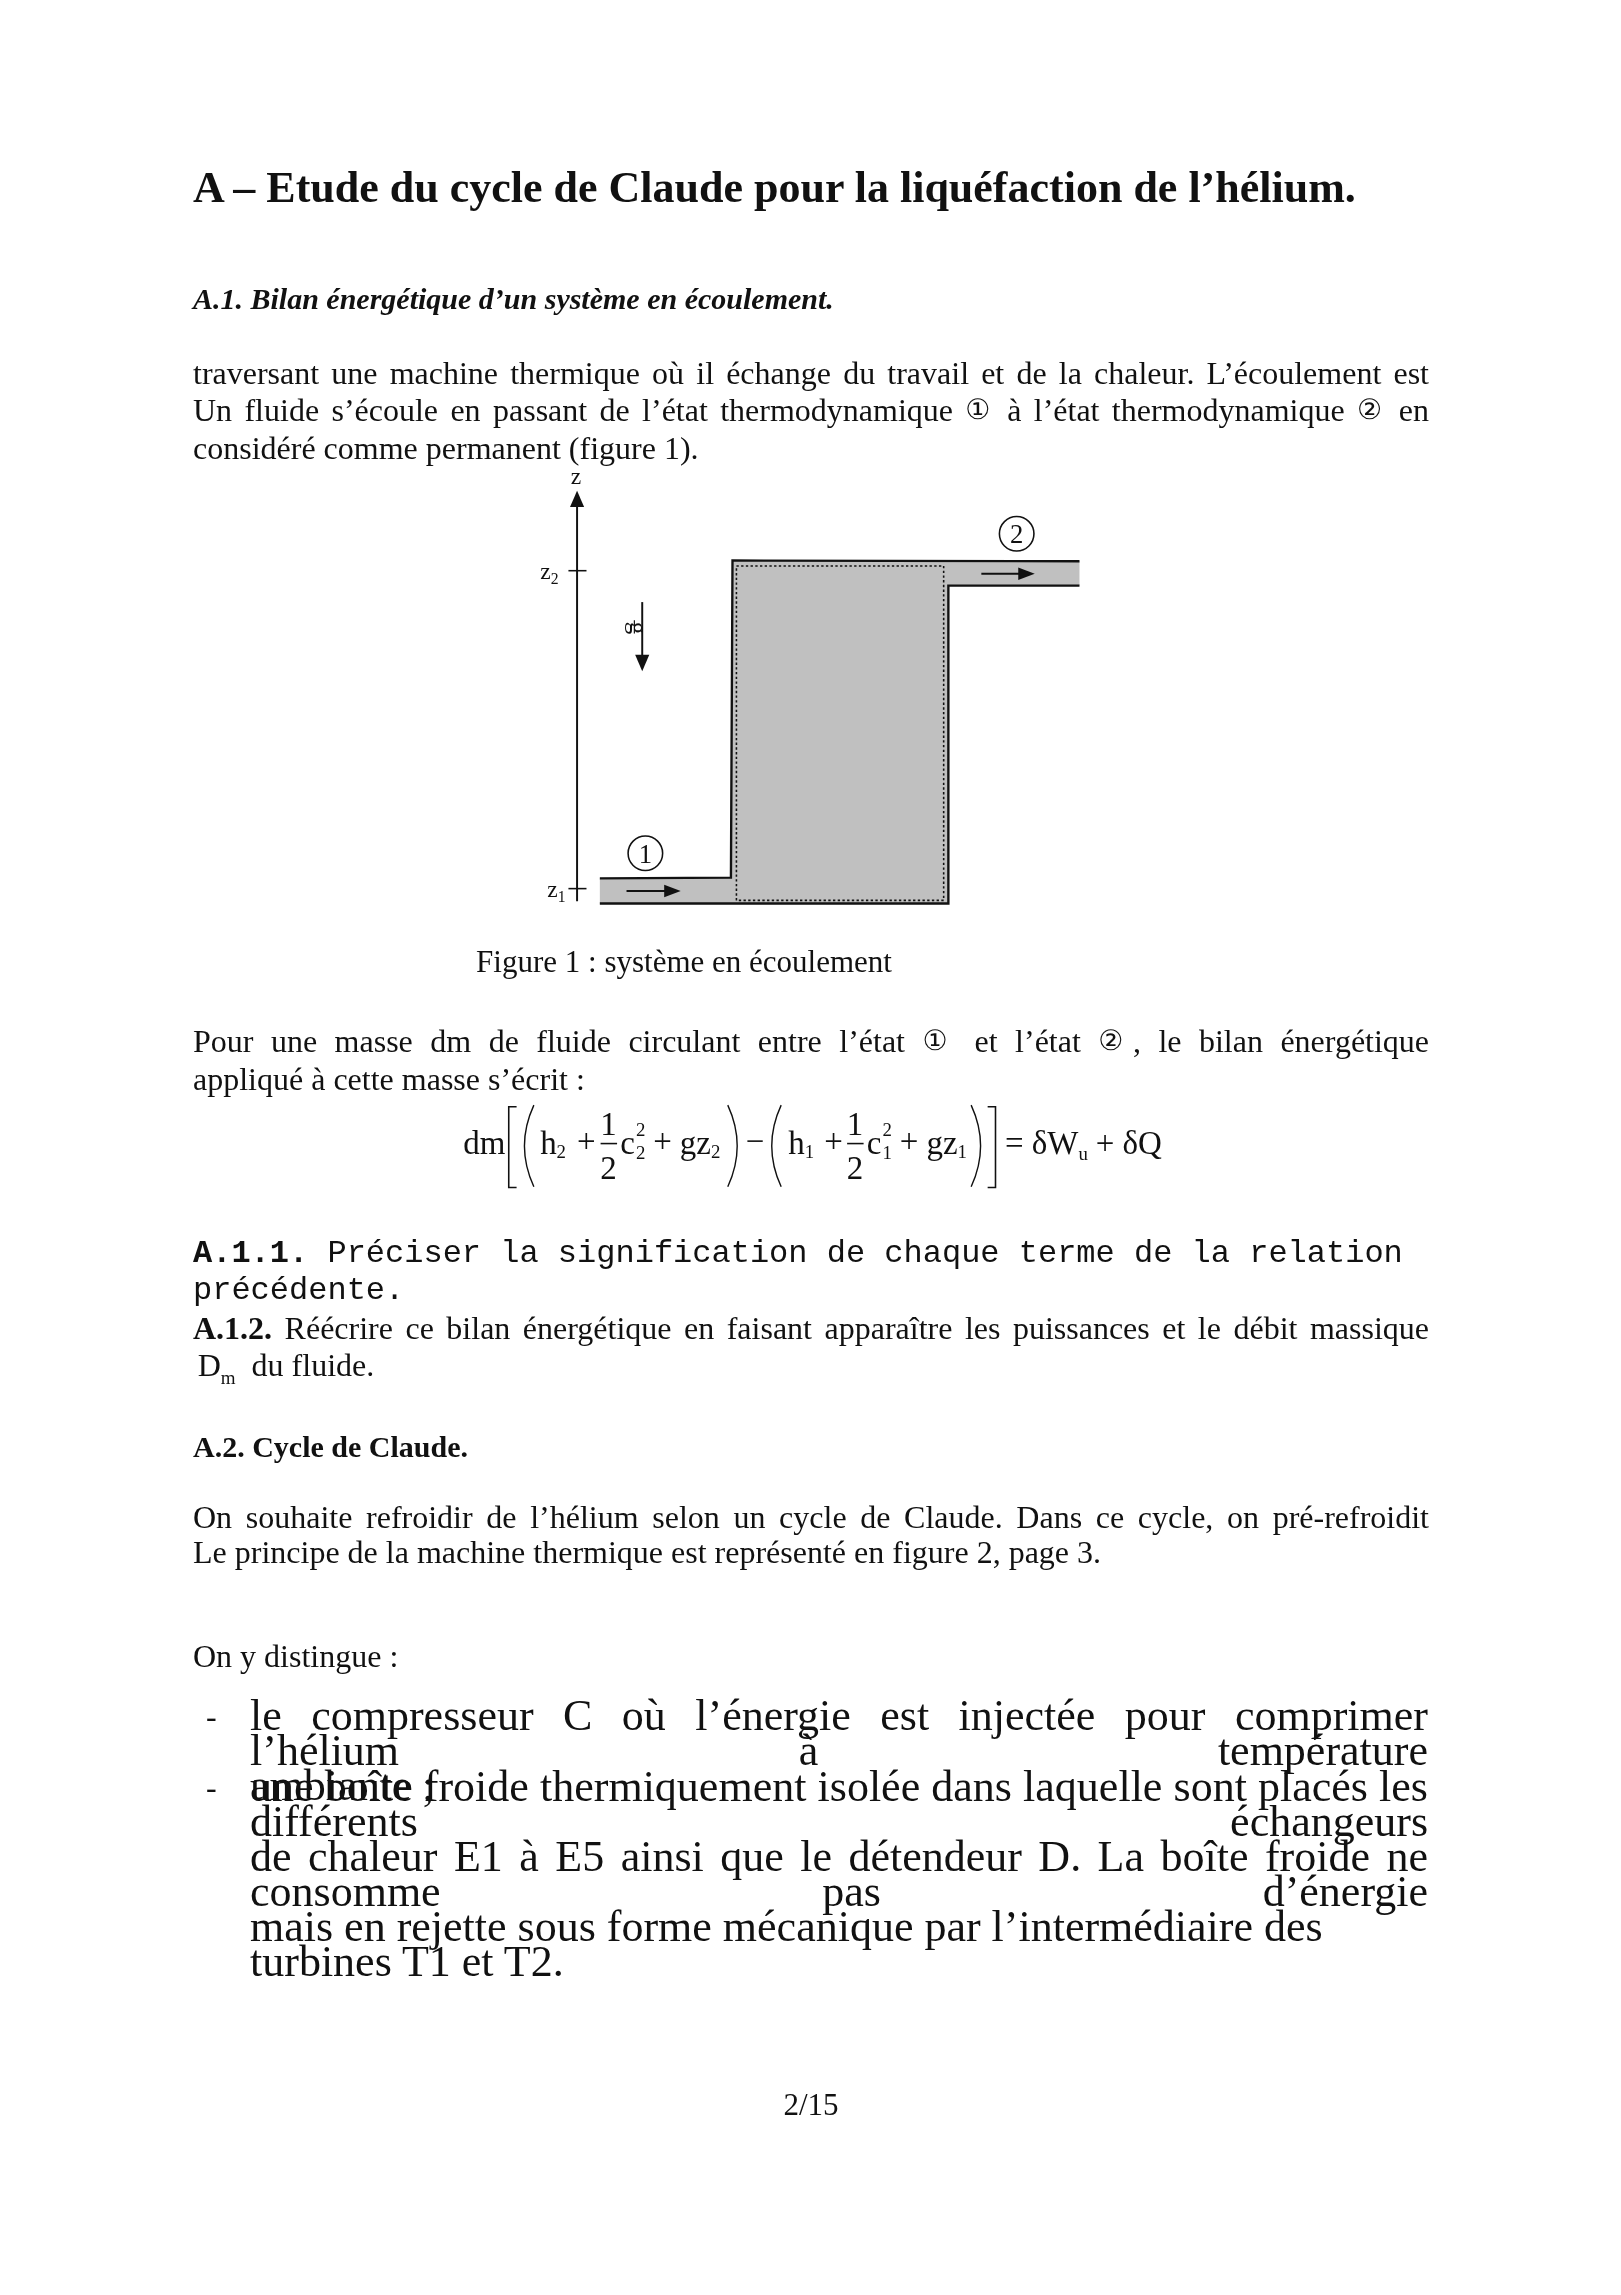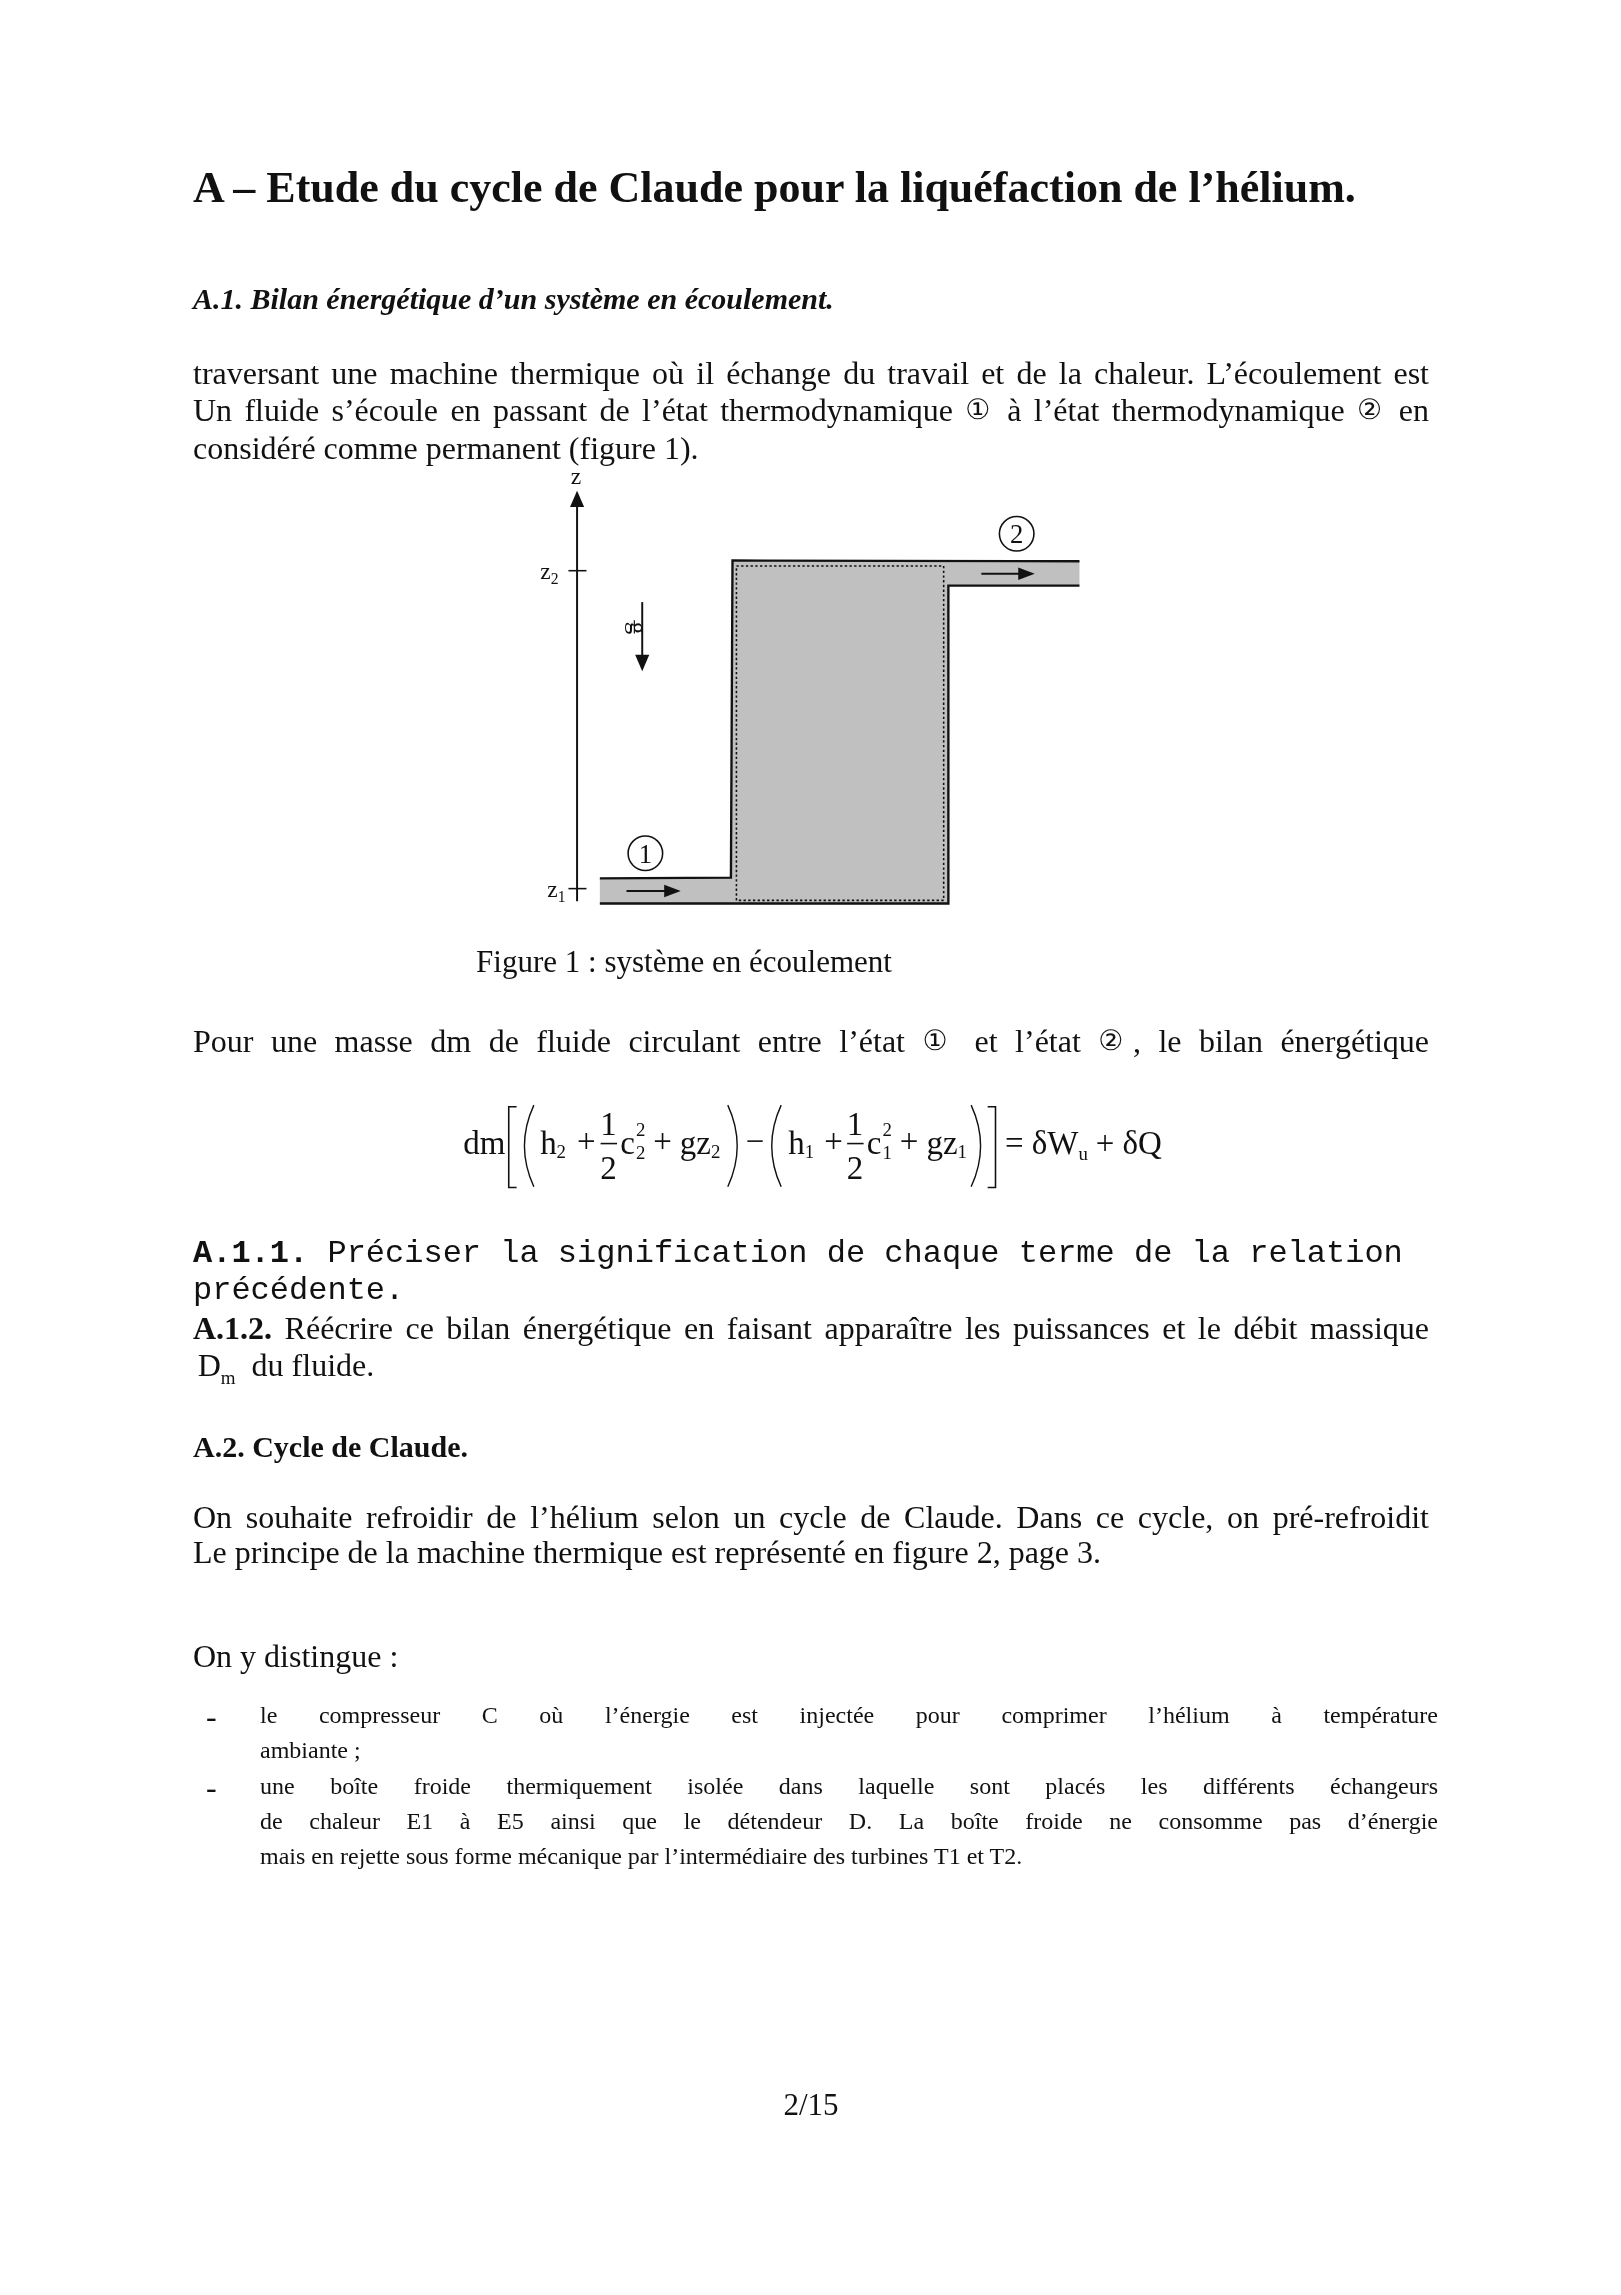--- a/index.html
+++ b/index.html
@@ -9,21 +9,21 @@
   .title { left: 193px; top: 162px; font-size: 44px; font-weight: bold; }
   .h2 { left: 193px; font-size: 30px; font-weight: bold; }
   .para { position: absolute; left: 193px; width: 1236px; font-size: 32px; line-height: 37px; text-align: justify; }
   .jline { display: block; text-align: justify; text-align-last: justify; }
   .lline { display: block; text-align: left; }
   .caption { left: 0; width: 1368px; text-align: center; top: 944px; font-size: 31px; }
   .circ { font-family: "DejaVu Sans", sans-serif; font-size: 28px; position: relative; top: -1.6px; }
   .b { font-weight: bold; }
   .sub { font-size: 19px; vertical-align: -7.9px; }
   .bullet-dash { position: absolute; left: 206px; font-size: 32px; }
-  .bullet-text { position: absolute; left: 260px; width: 1178px; font-size: 24px; line-height: 35px; }
+  .bullet-text { position: absolute; left: 250px; width: 1178px; font-size: 44px; line-height: 35px; }
   .pagenum { left: 0; width: 1622px; text-align: center; top: 2087px; font-size: 31px; }
   svg text { font-family: "Liberation Serif", "DejaVu Serif", serif; fill: #111; }
 </style>
 </head>
 <body>
 
 <div class="abs title">A – Etude du cycle de Claude pour la liquéfaction de l’hélium.</div>
 
 <div class="abs h2" style="top:282px;font-style:italic;">A.1. Bilan énergétique d’un système en écoulement.</div>
 
@@ -69,20 +69,21 @@
   <circle cx="822" cy="1087" r="22" fill="#fff" stroke="#111" stroke-width="2"></circle>
   <text x="822" y="1099" font-size="34" text-anchor="middle">1</text>
   <circle cx="1295" cy="680" r="22" fill="#fff" stroke="#111" stroke-width="2"></circle>
   <text x="1295" y="692" font-size="34" text-anchor="middle">2</text>
 </svg>
 
 <div class="abs caption">Figure 1 : système en écoulement</div>
 
 <div class="para" style="top:1023px;">
   <span class="jline"><span>Pour une masse dm de fluide circulant entre l’état</span> <span class="circ">①</span> <span>et l’état</span> <span class="circ">②</span><span>, le bilan énergétique</span></span>
+  <span class="lline">appliqué à cette masse s’écrit :</span>
 </div>
 
 <svg class="abs" style="left:0; top:1083px;" width="1622" height="118" viewBox="0 0 2066 150">
   <g font-size="42">
     <text x="590" y="90">dm</text>
 
     <path d="M658,30 L648,30 L648,133 L658,133" fill="none" stroke="#111" stroke-width="2"></path>
     <path d="M680,28 Q656,80 680,132" fill="none" stroke="#111" stroke-width="1.8"></path>
     <text x="688" y="90"><tspan>h</tspan><tspan font-size="24" dy="6">2</tspan></text>
     <text x="735" y="88">+</text>

